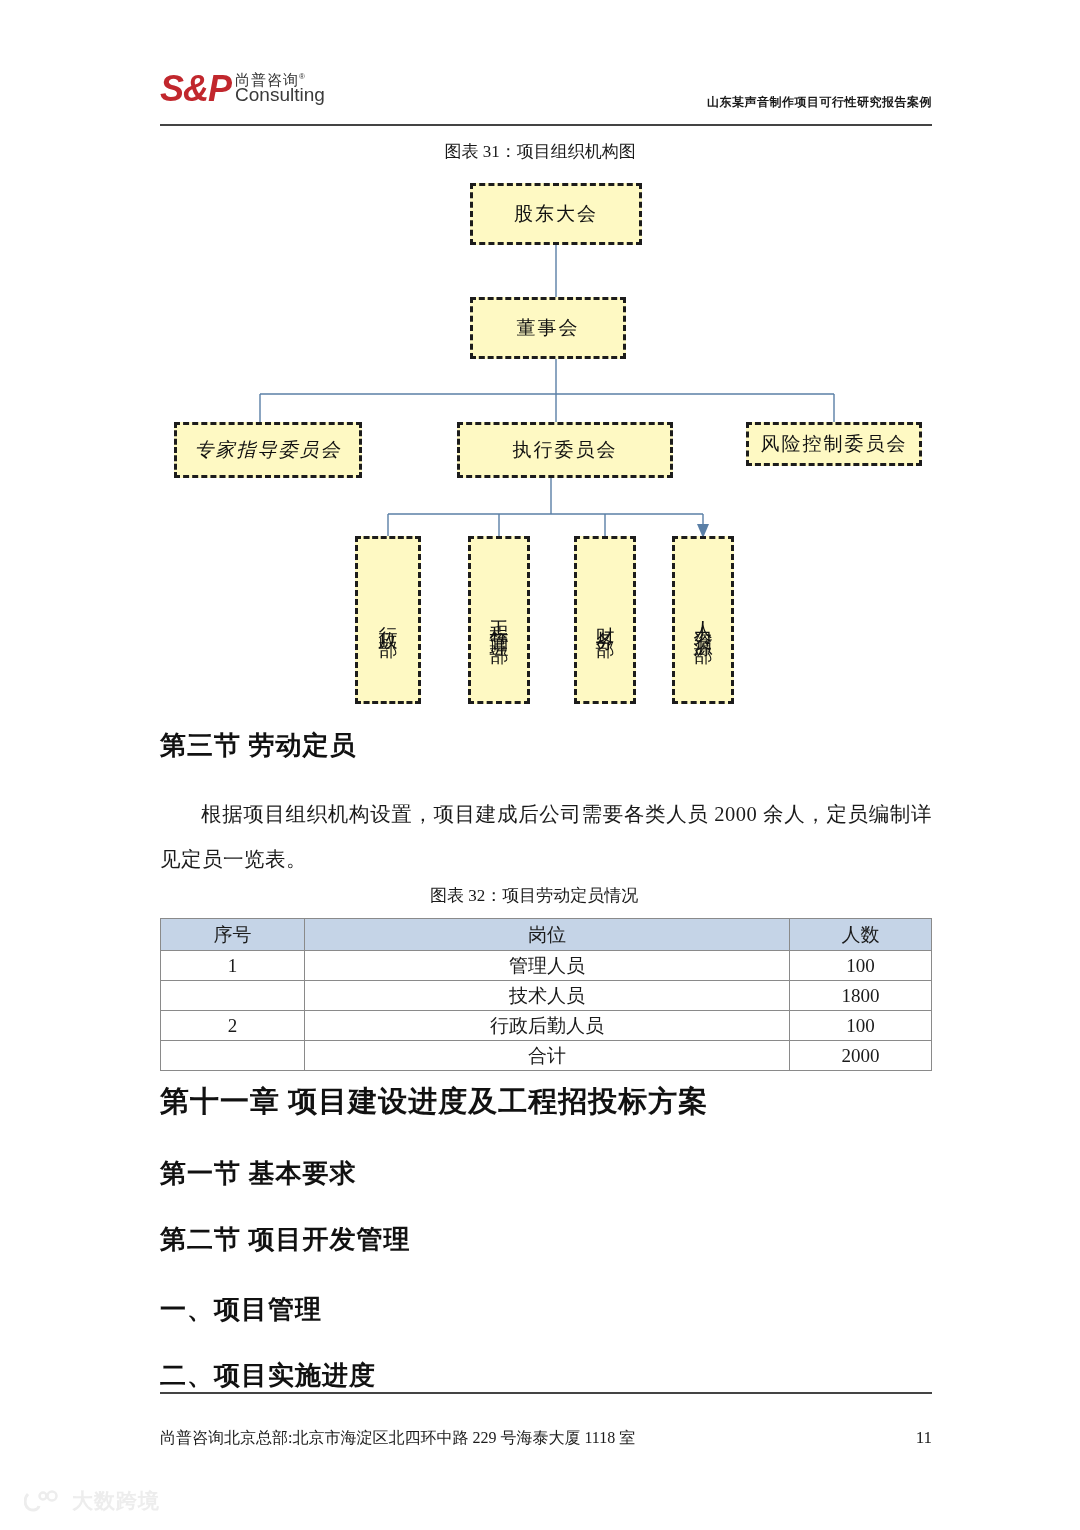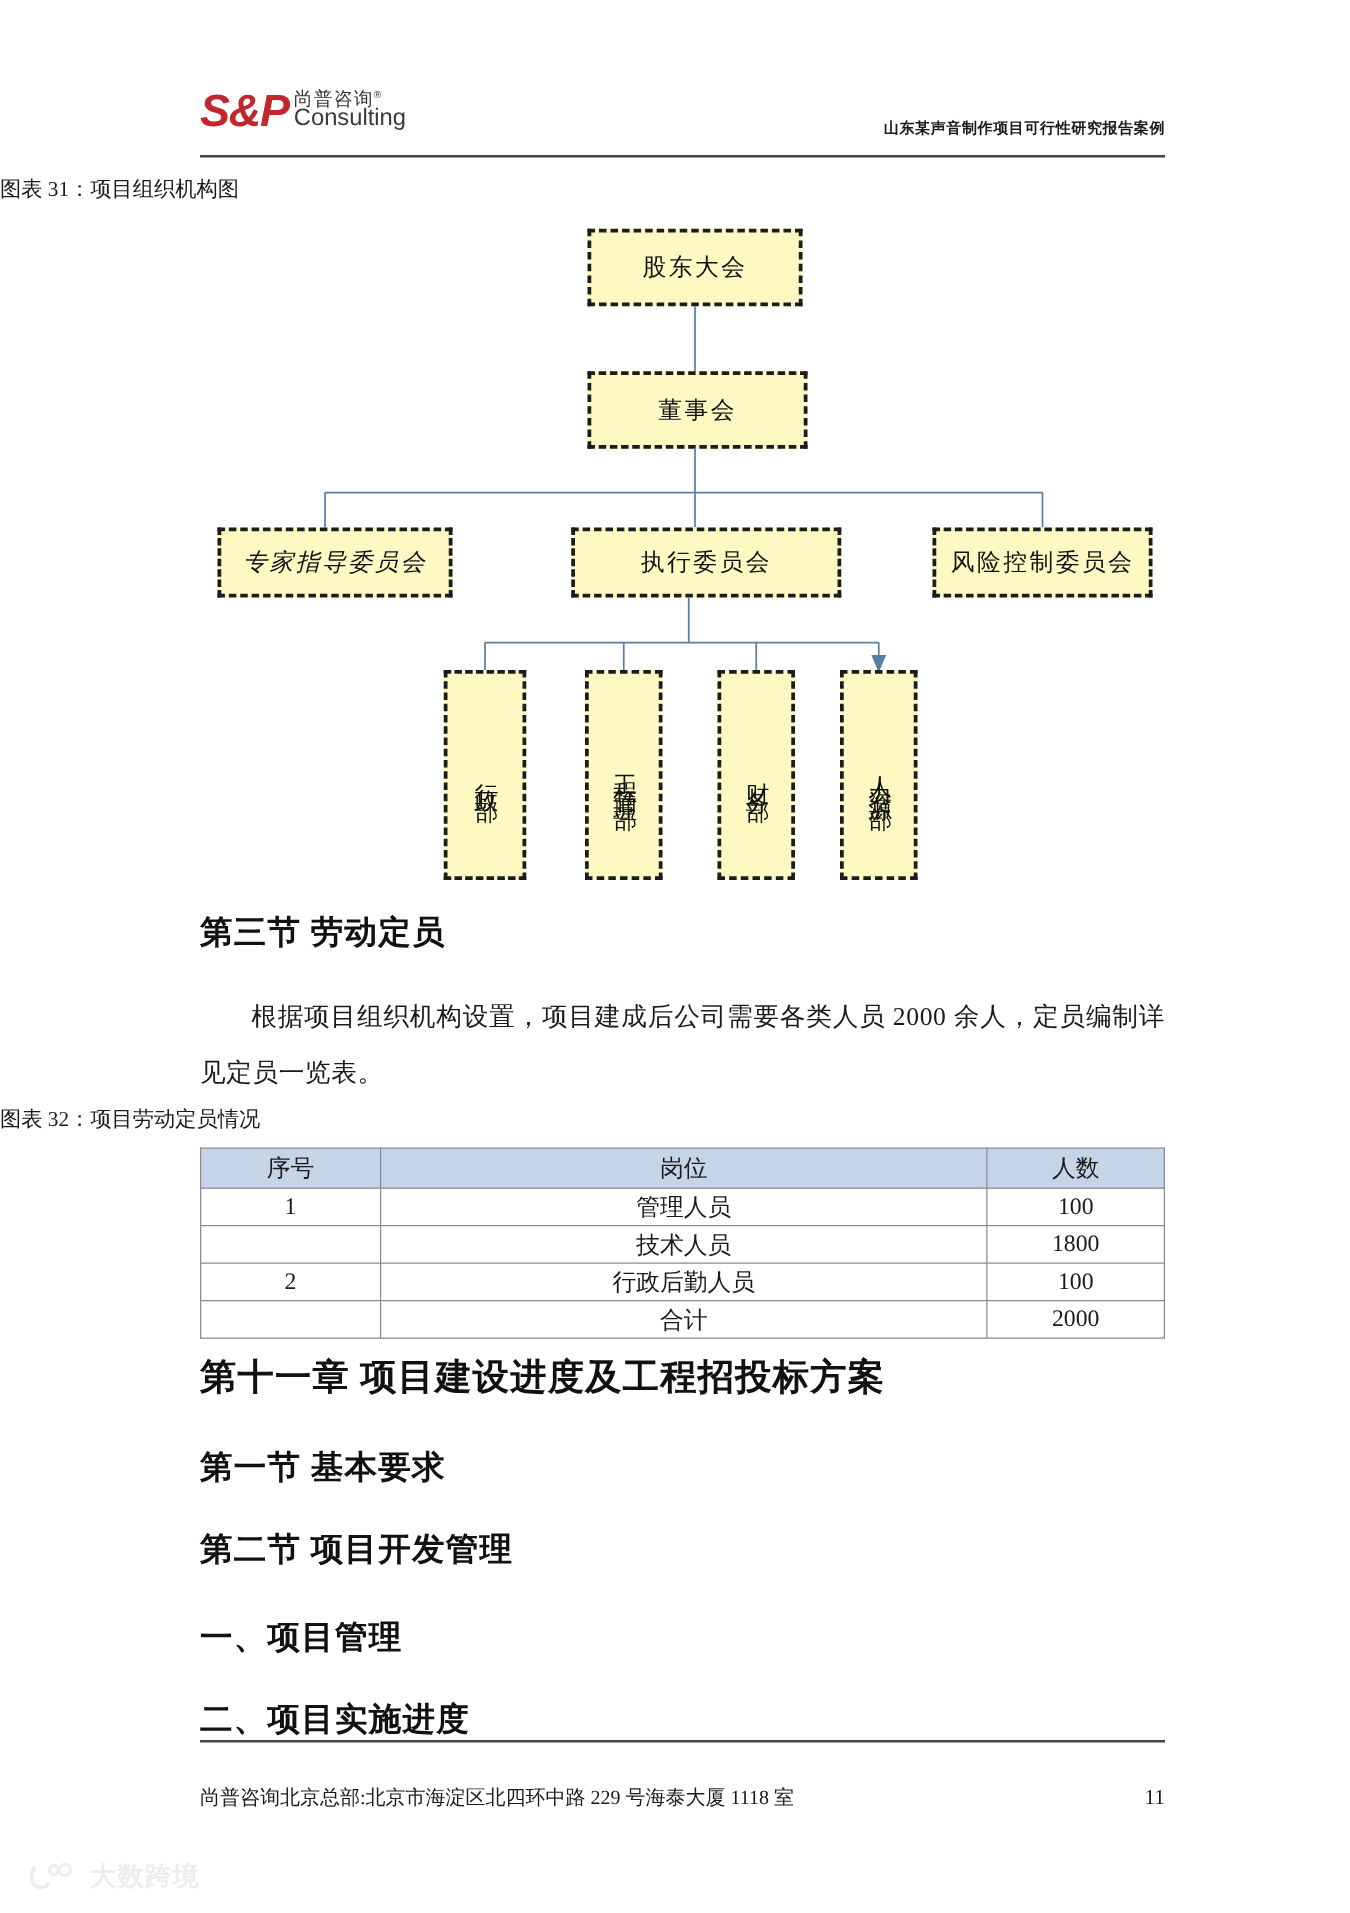--- a/index.html
+++ b/index.html
@@ -62,20 +62,21 @@
   }
   .header-rule {
     position: absolute; left: 160px; top: 124px;
     width: 772px; height: 0;
     border-top: 2px solid #444444;
   }
 
   
   .fig-caption {
     position: absolute;
+    text-align: center;
     font-size: 17px;
     color: #1a1a1a;
     white-space: nowrap;
   }
   #fig31-caption { left: 0; right: 0; top: 140px; }
 
   
   .orgchart { position: absolute; left: 0; top: 0; width: 1080px; height: 1530px; pointer-events: none; }
   .org-box {
     position: absolute;
@@ -91,24 +92,24 @@
   }
   .org-box.vert {
     writing-mode: vertical-rl;
     text-orientation: upright;
     letter-spacing: 6px;
     font-size: 19px;
     border-width: 3px;
   }
 
   #box-shareholders { left: 470px; top: 183px; width: 172px; height: 62px; }
-  #box-board        { left: 470px; top: 297px; width: 176px; height: 62px; }
+  #box-board        { left: 470px; top: 297px; width: 156px; height: 62px; }
   #box-expert       { left: 174px; top: 422px; width: 188px; height: 56px; font-style: italic; }
   #box-exec         { left: 457px; top: 422px; width: 216px; height: 56px; }
-  #box-risk         { left: 746px; top: 422px; width: 176px; height: 56px; }
+  #box-risk         { left: 746px; top: 422px; width: 176px; height: 44px; }
 
   #box-admin    { left: 355px; top: 536px; width: 66px; height: 168px; }
   #box-engineer { left: 468px; top: 536px; width: 62px; height: 168px; }
   #box-finance  { left: 574px; top: 536px; width: 62px; height: 168px; }
   #box-hr       { left: 672px; top: 536px; width: 62px; height: 168px; }
 
   
   .h-section {
     position: absolute;
     left: 160px;

